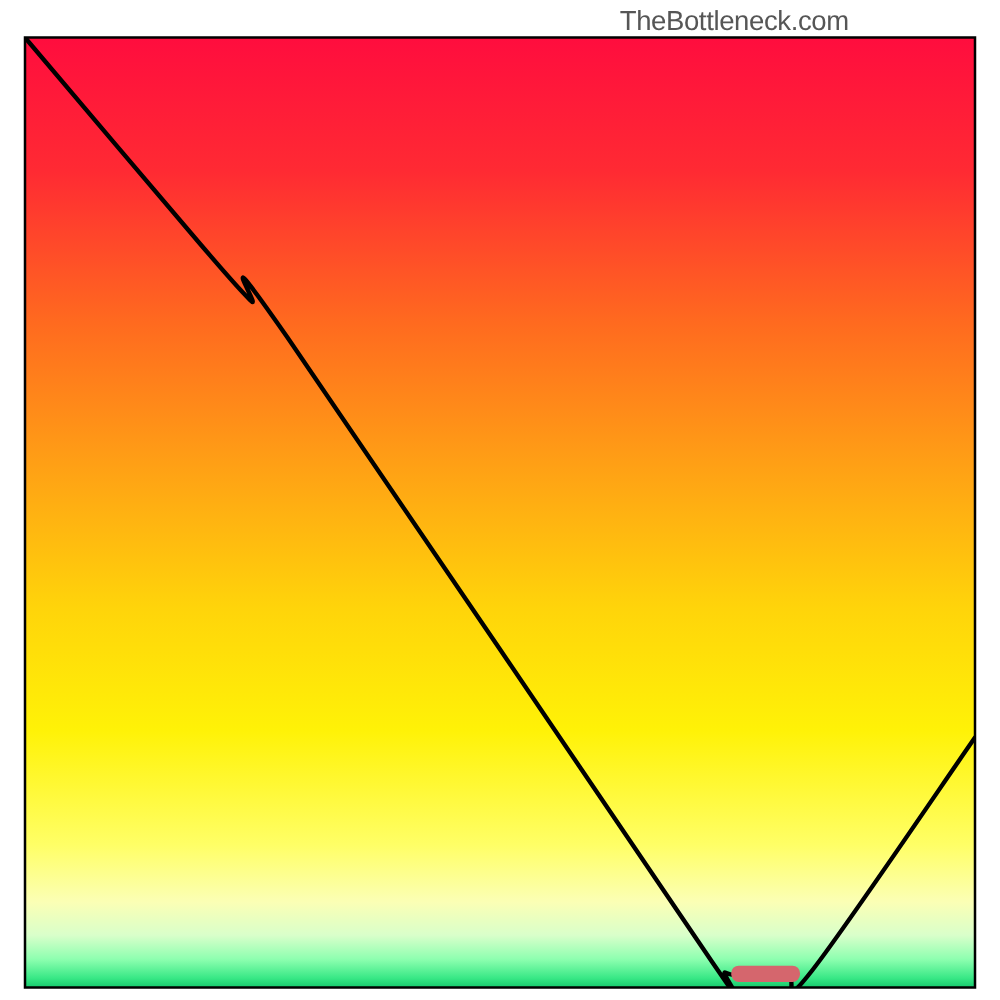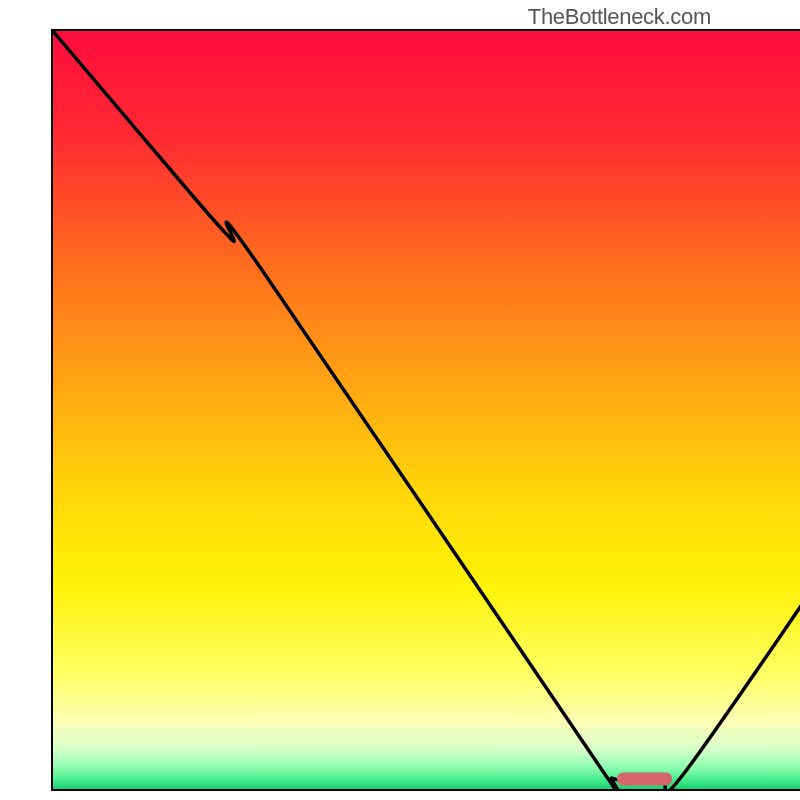--- a/index.html
+++ b/index.html
@@ -7,21 +7,20 @@
     padding: 0;
     width: 800px;
     height: 800px;
     background: #ffffff;
     font-family: Arial, Helvetica, sans-serif;
   }
   .container {
     position: relative;
     width: 689px;
     height: 800px;
-    margin-left: 32px;
   }
   .attribution {
     position: absolute;
     top: 4px;
     right: 10px;
     font-size: 22px;
     font-weight: 500;
     color: #565656;
     letter-spacing: -0.3px;
   }

